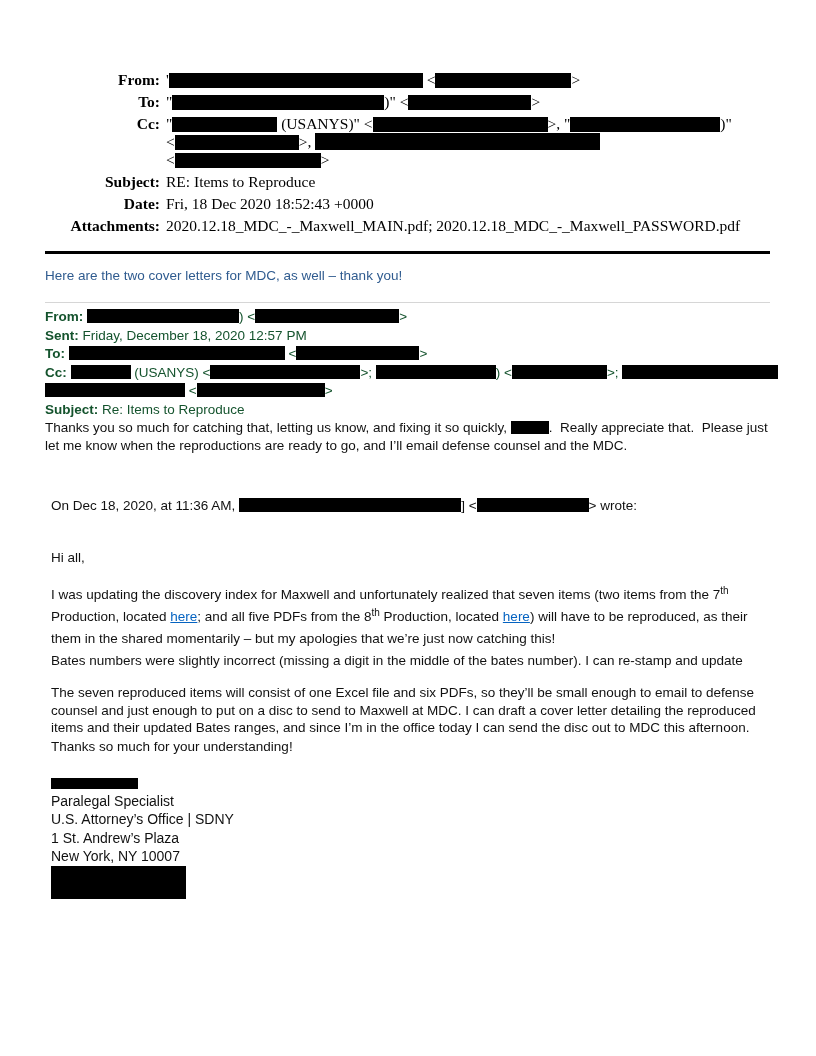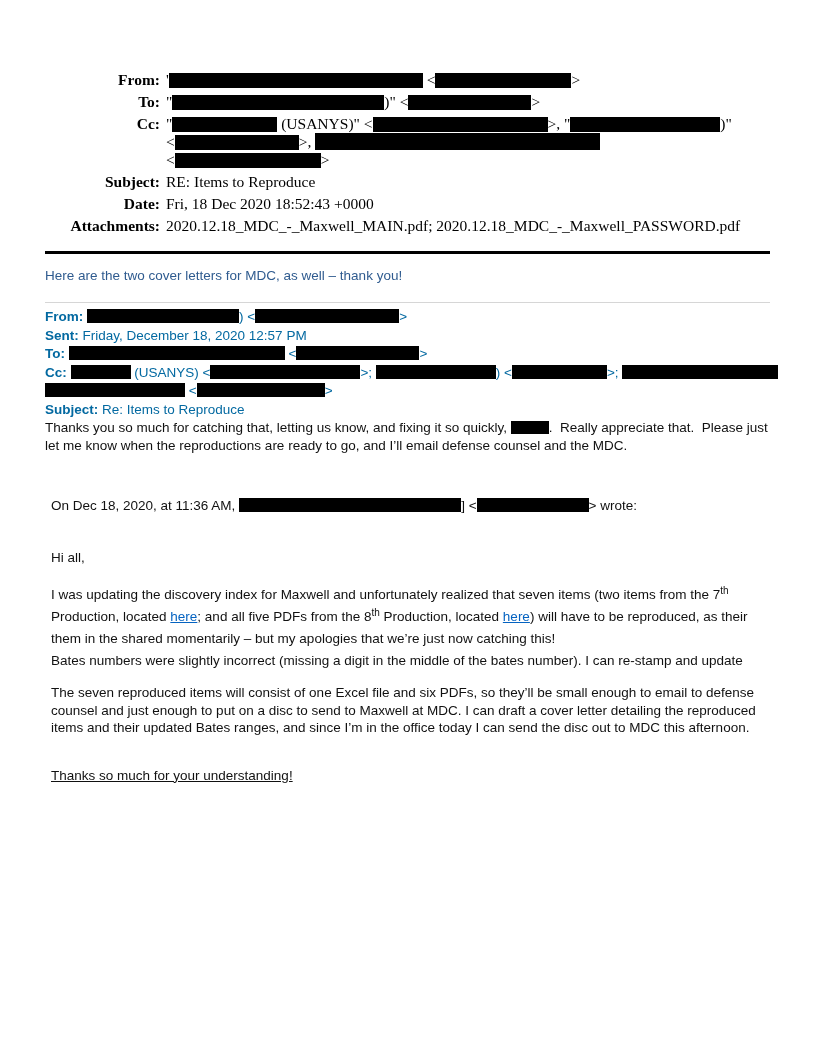--- a/index.html
+++ b/index.html
@@ -36,36 +36,36 @@
   .top-header .hlabel{flex:0 0 115px;text-align:right;font-weight:bold;margin-right:6px;}
   .top-header .hval{flex:1 1 auto;}
   .top-header .tline{line-height:18px;}
 
   .rule-dark{height:3px;background:var(--rule-dark);margin-top:16px;}
   .intro{margin-top:13px;font-size:13.5px;color:var(--intro-blue);}
   .intro .tline{line-height:18px;}
   .rule-light{height:1px;background:var(--rule-light);margin-top:17px;}
 
   
-  .quoted-header{margin-top:5px;font-size:13.5px;color:#0369a1;}
+  .quoted-header{margin-top:5px;font-size:13.5px;color:#14532d;}
   .quoted-header .tline{line-height:18.5px;}
   .quoted-header .redact{vertical-align:-2px;}
 
   .para{font-size:13.5px;color:#111;}
   .para .tline{line-height:17.5px;}
   .para .redact{vertical-align:-2px;}
   .para-reply{}
 
   .quote-block{margin-left:6px;}
   .attribution{margin-top:43px;}
   .greeting{margin-top:34px;}
   .para-sup{margin-top:18px;}
   .para-sup .tline{line-height:22px;}
   .para-3{margin-top:12px;}
-  .closing{margin-top:30px;text-decoration:underline;}
+  .closing{margin-top:1px;}
 
   .signature{margin-top:18px;font-size:14px;color:#111;}
   .signature .tline{line-height:18.5px;}
   .signature .redact{vertical-align:-2px;}
 </style>
 </head>
 <body>
 
 <div class="page">
   <div class="content">
@@ -147,16 +147,24 @@
           <div class="tline"><span>Bates numbers were slightly incorrect (missing a digit in the middle of the bates number). I can re-stamp and update</span></div>
         </div>
       <div class="para para-3">
           <div class="tline"><span>The seven reproduced items will consist of one Excel file and six PDFs, so they’ll be small enough to email to defense</span></div>
           <div class="tline"><span>counsel and just enough to put on a disc to send to Maxwell at MDC. I can draft a cover letter detailing the reproduced</span></div>
           <div class="tline"><span>items and their updated Bates ranges, and since I’m in the office today I can send the disc out to MDC this afternoon.</span></div>
         </div>
       <div class="para closing">
           <div class="tline"><span>Thanks so much for your understanding!</span></div>
         </div>
+      <div class="signature">
+          <div class="tline"><span class="redact" style="width: 87px; height: 11px;"></span></div>
+          <div class="tline"><span>Paralegal Specialist</span></div>
+          <div class="tline"><span>U.S. Attorney’s Office | SDNY</span></div>
+          <div class="tline"><span>1 St. Andrew’s Plaza</span></div>
+          <div class="tline"><span>New York, NY 10007</span></div>
+          <div class="tline"><span class="redact" style="width: 135px; height: 33px;"></span></div>
+        </div>
     </div>
 
   </div>
 </div>
 
 </body></html>

